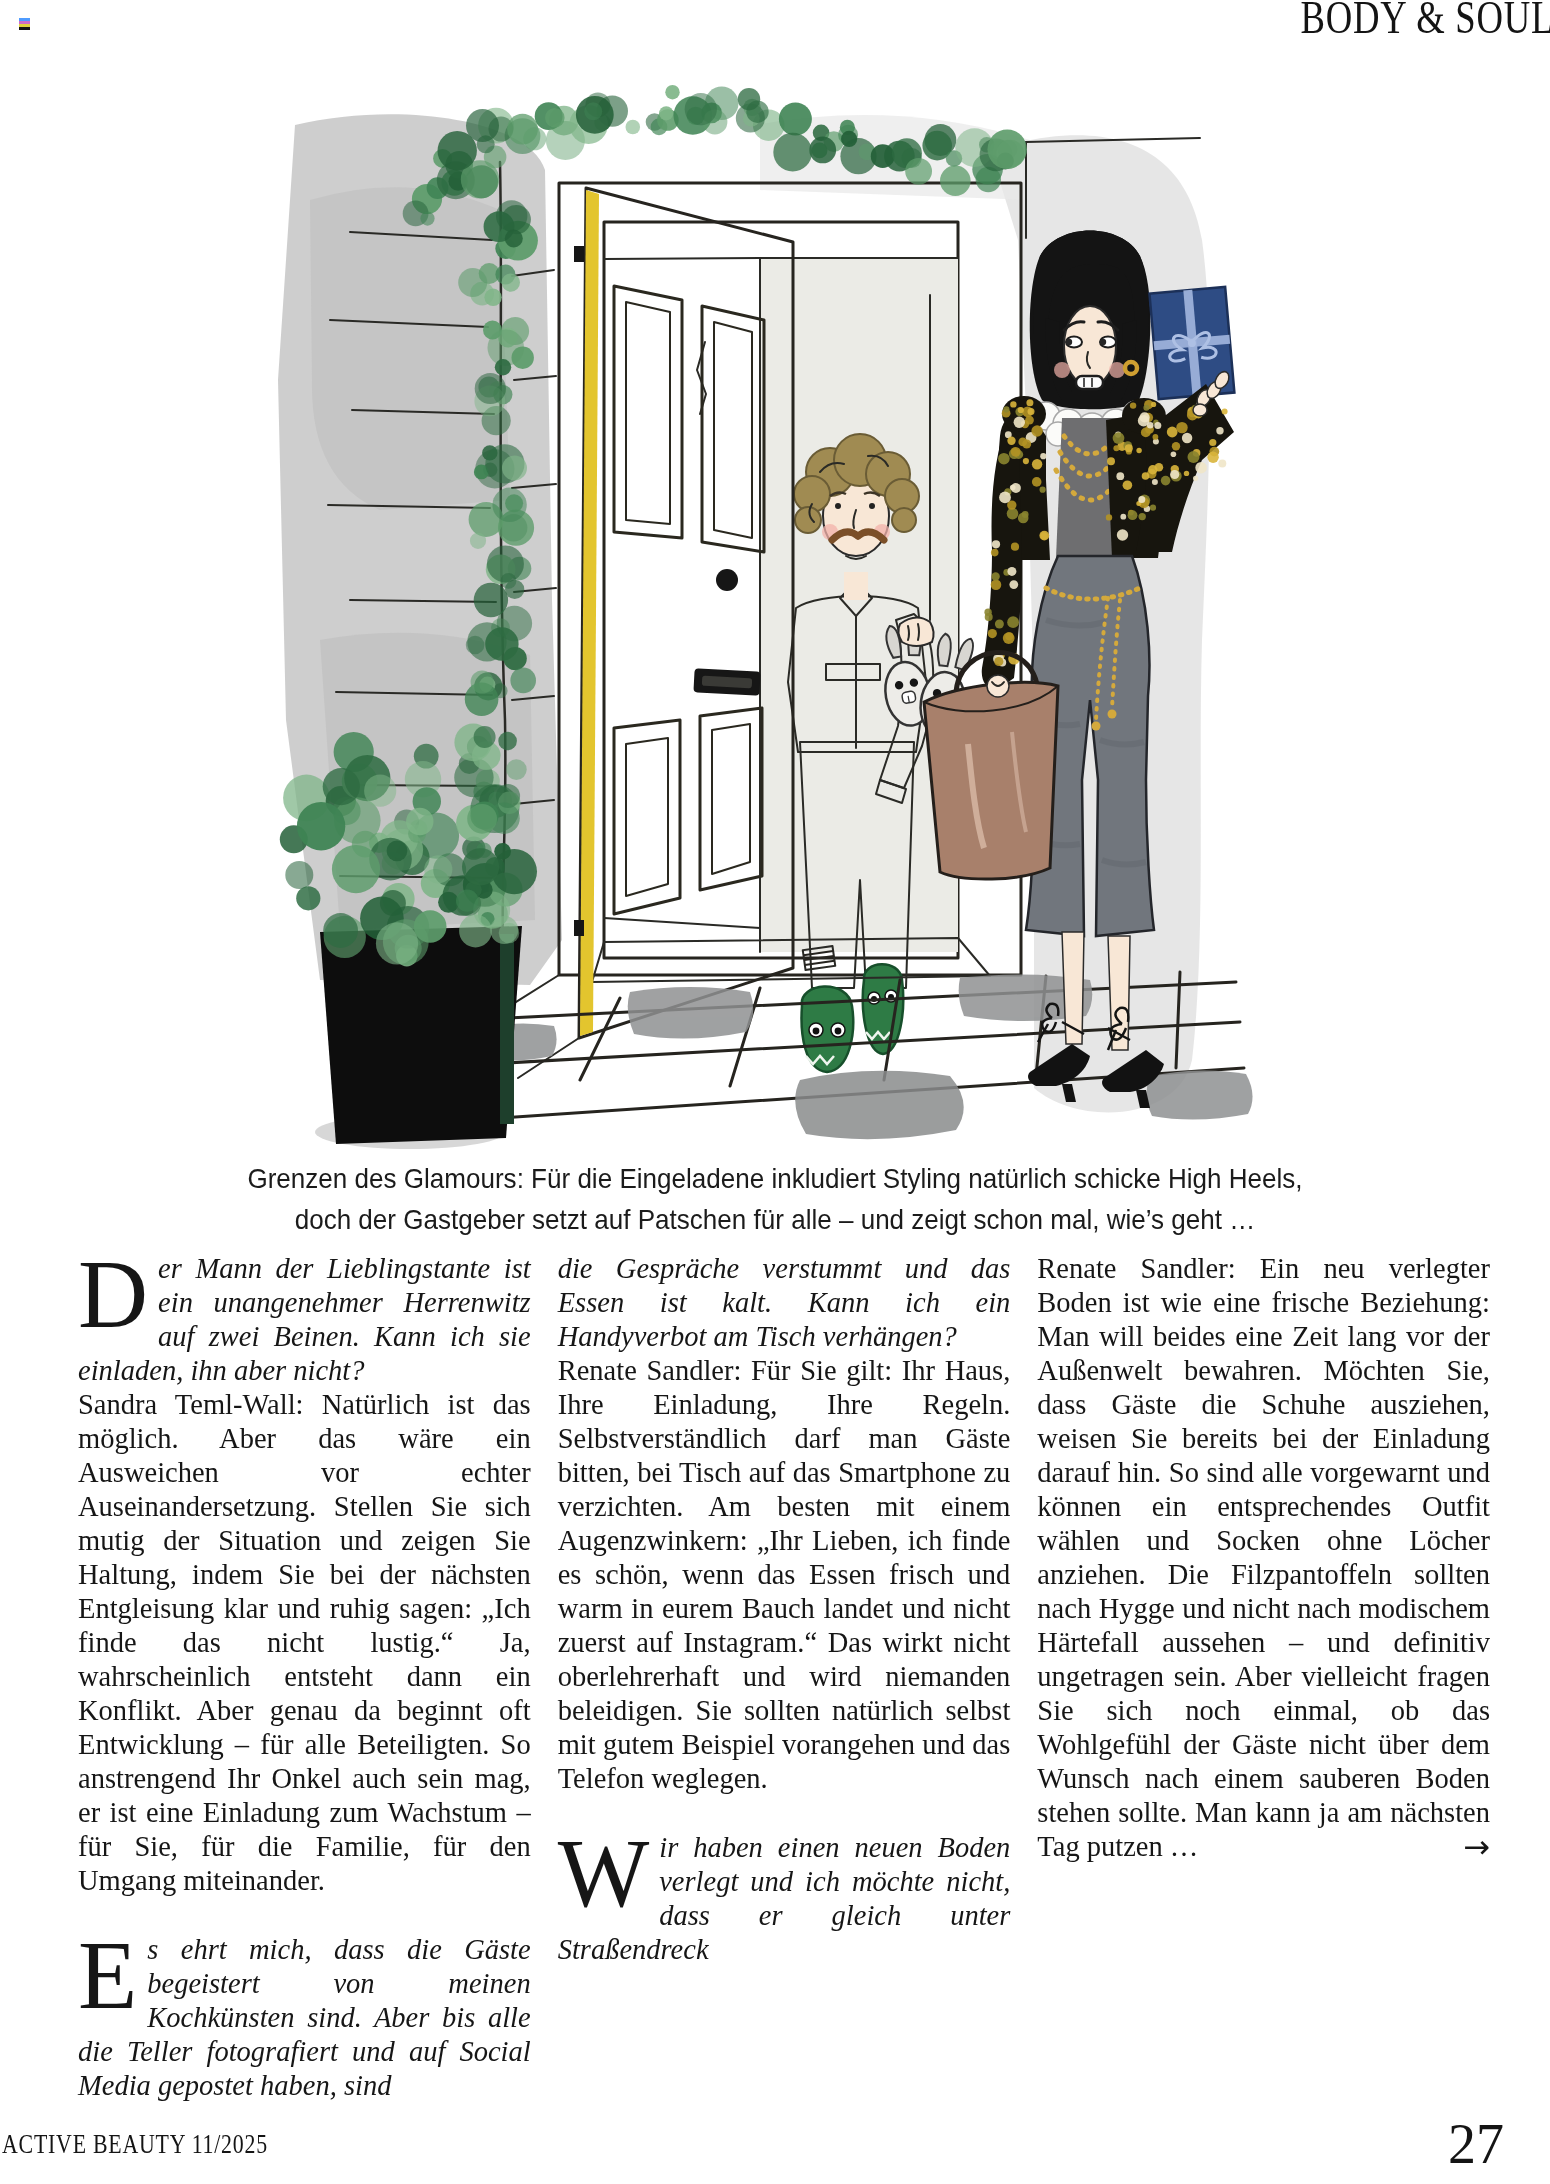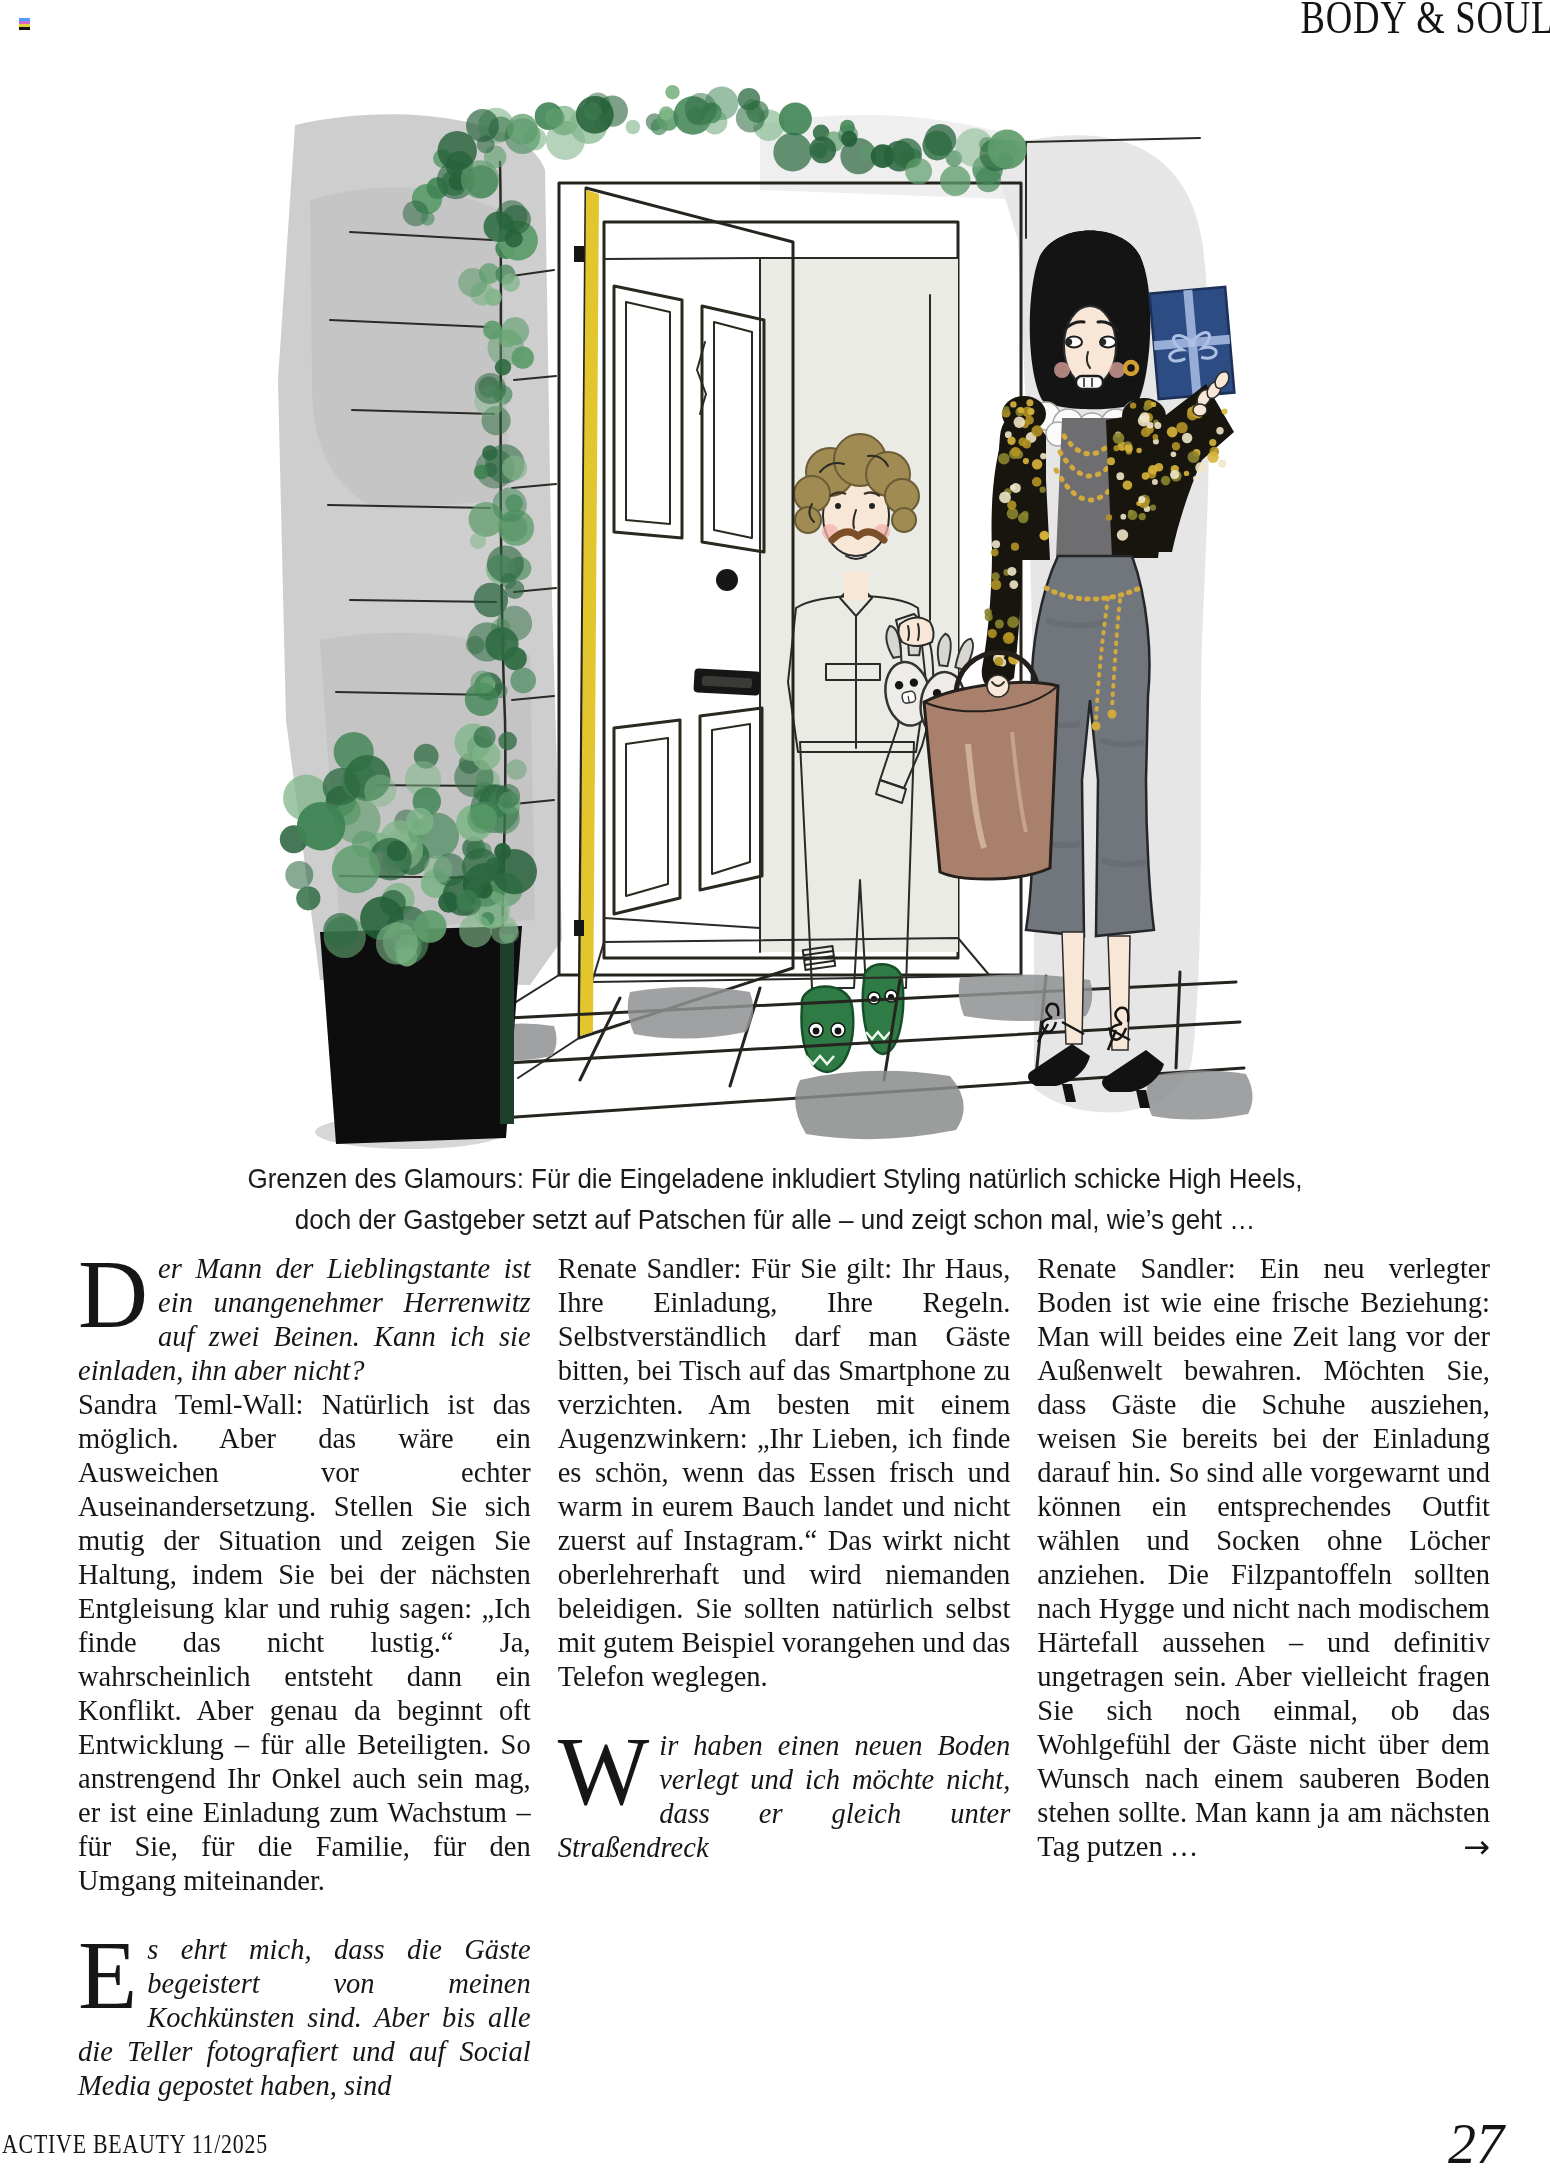--- a/index.html
+++ b/index.html
@@ -32,21 +32,21 @@
   .para.q{font-style:italic;}
   .dc-para:not(:first-child){margin-top:35px;}
   .dc{float:left;font-style:normal;font-size:97px;line-height:77px;margin:4px 10px 0 0;
       font-family:"Liberation Serif",serif;color:#161616;}
   .arrow{float:right;font-family:"DejaVu Sans",sans-serif;font-size:32px;line-height:34px;
          font-style:normal;}
 
   
   .footer-issue{position:absolute;left:2px;top:2128px;font-size:28px;letter-spacing:1px;
                 color:#141414;transform:scaleX(.78);transform-origin:left top;white-space:nowrap;}
-  .footer-page{position:absolute;right:46px;top:2112px;font-size:56px;color:#141414;font-style:italic;}
+  .footer-page{position:absolute;right:46px;top:2112px;font-size:56px;color:#141414;}
 
   
   .ln{stroke:#26241f;stroke-width:3;fill:none;stroke-linecap:round;stroke-linejoin:round;}
   .ln2{stroke:#2a2a26;stroke-width:2;fill:none;stroke-linecap:round;stroke-linejoin:round;}
   .skin{fill:var(--skin,#f8e7d6);}
 </style>
 </head>
 <body>
 
 <div class="page">
@@ -680,20 +680,21 @@
     <div>doch der Gastgeber setzt auf Patschen für alle – und zeigt schon mal, wie’s geht …</div>
   </div>
 
   <div class="cols" id="cols">
       <div class="col">
         <p class="para q dc-para" lang="de"><span class="dc">D</span>er Mann der Lieblingstante ist ein unangenehmer Herrenwitz auf zwei Beinen. Kann ich sie einladen, ihn aber nicht?</p>
         <p class="para a" lang="de">Sandra Teml-Wall: Natürlich ist das möglich. Aber das wäre ein Ausweichen vor echter Auseinandersetzung. Stellen Sie sich mutig der Situation und zeigen Sie Haltung, indem Sie bei der nächsten Entgleisung klar und ruhig sagen: „Ich finde das nicht lustig.“ Ja, wahrscheinlich entsteht dann ein Konflikt. Aber genau da beginnt oft Entwicklung – für alle Beteiligten. So anstrengend Ihr Onkel auch sein mag, er ist eine Einladung zum Wachstum – für Sie, für die Familie, für den Umgang miteinander.</p>
         <p class="para q dc-para" lang="de"><span class="dc">E</span>s ehrt mich, dass die Gäste begeistert von meinen Kochkünsten sind. Aber bis alle die Teller fotografiert und auf Social Media gepostet haben, sind</p>
       </div>
       <div class="col">
+        <p class="para q" lang="de">die Gespräche verstummt und das Essen ist kalt. Kann ich ein Handyverbot am Tisch verhängen?</p>
         <p class="para a" lang="de">Renate Sandler: Für Sie gilt: Ihr Haus, Ihre Einladung, Ihre Regeln. Selbstverständlich darf man Gäste bitten, bei Tisch auf das Smartphone zu verzichten. Am besten mit einem Augenzwinkern: „Ihr Lieben, ich finde es schön, wenn das Essen frisch und warm in eurem Bauch landet und nicht zuerst auf Instagram.“ Das wirkt nicht oberlehrerhaft und wird niemanden beleidigen. Sie sollten natürlich selbst mit gutem Beispiel vorangehen und das Telefon weglegen.</p>
         <p class="para q dc-para" lang="de"><span class="dc">W</span>ir haben einen neuen Boden verlegt und ich möchte nicht, dass er gleich unter Straßendreck</p>
       </div>
       <div class="col">
         <p class="para a" lang="de">Renate Sandler: Ein neu verlegter Boden ist wie eine frische Beziehung: Man will beides eine Zeit lang vor der Außenwelt bewahren. Möchten Sie, dass Gäste die Schuhe ausziehen, weisen Sie bereits bei der Einladung darauf hin. So sind alle vorgewarnt und können ein entsprechendes Outfit wählen und Socken ohne Löcher anziehen. Die Filzpantoffeln sollten nach Hygge und nicht nach modischem Härtefall aussehen – und definitiv ungetragen sein. Aber vielleicht fragen Sie sich noch einmal, ob das Wohlgefühl der Gäste nicht über dem Wunsch nach einem sauberen Boden stehen sollte. Man kann ja am nächsten Tag putzen …<span class="arrow">&nbsp;→</span></p>
       </div>
     </div>
 
   <div class="footer-issue">ACTIVE BEAUTY 11/2025</div>
   <div class="footer-page">27</div>

